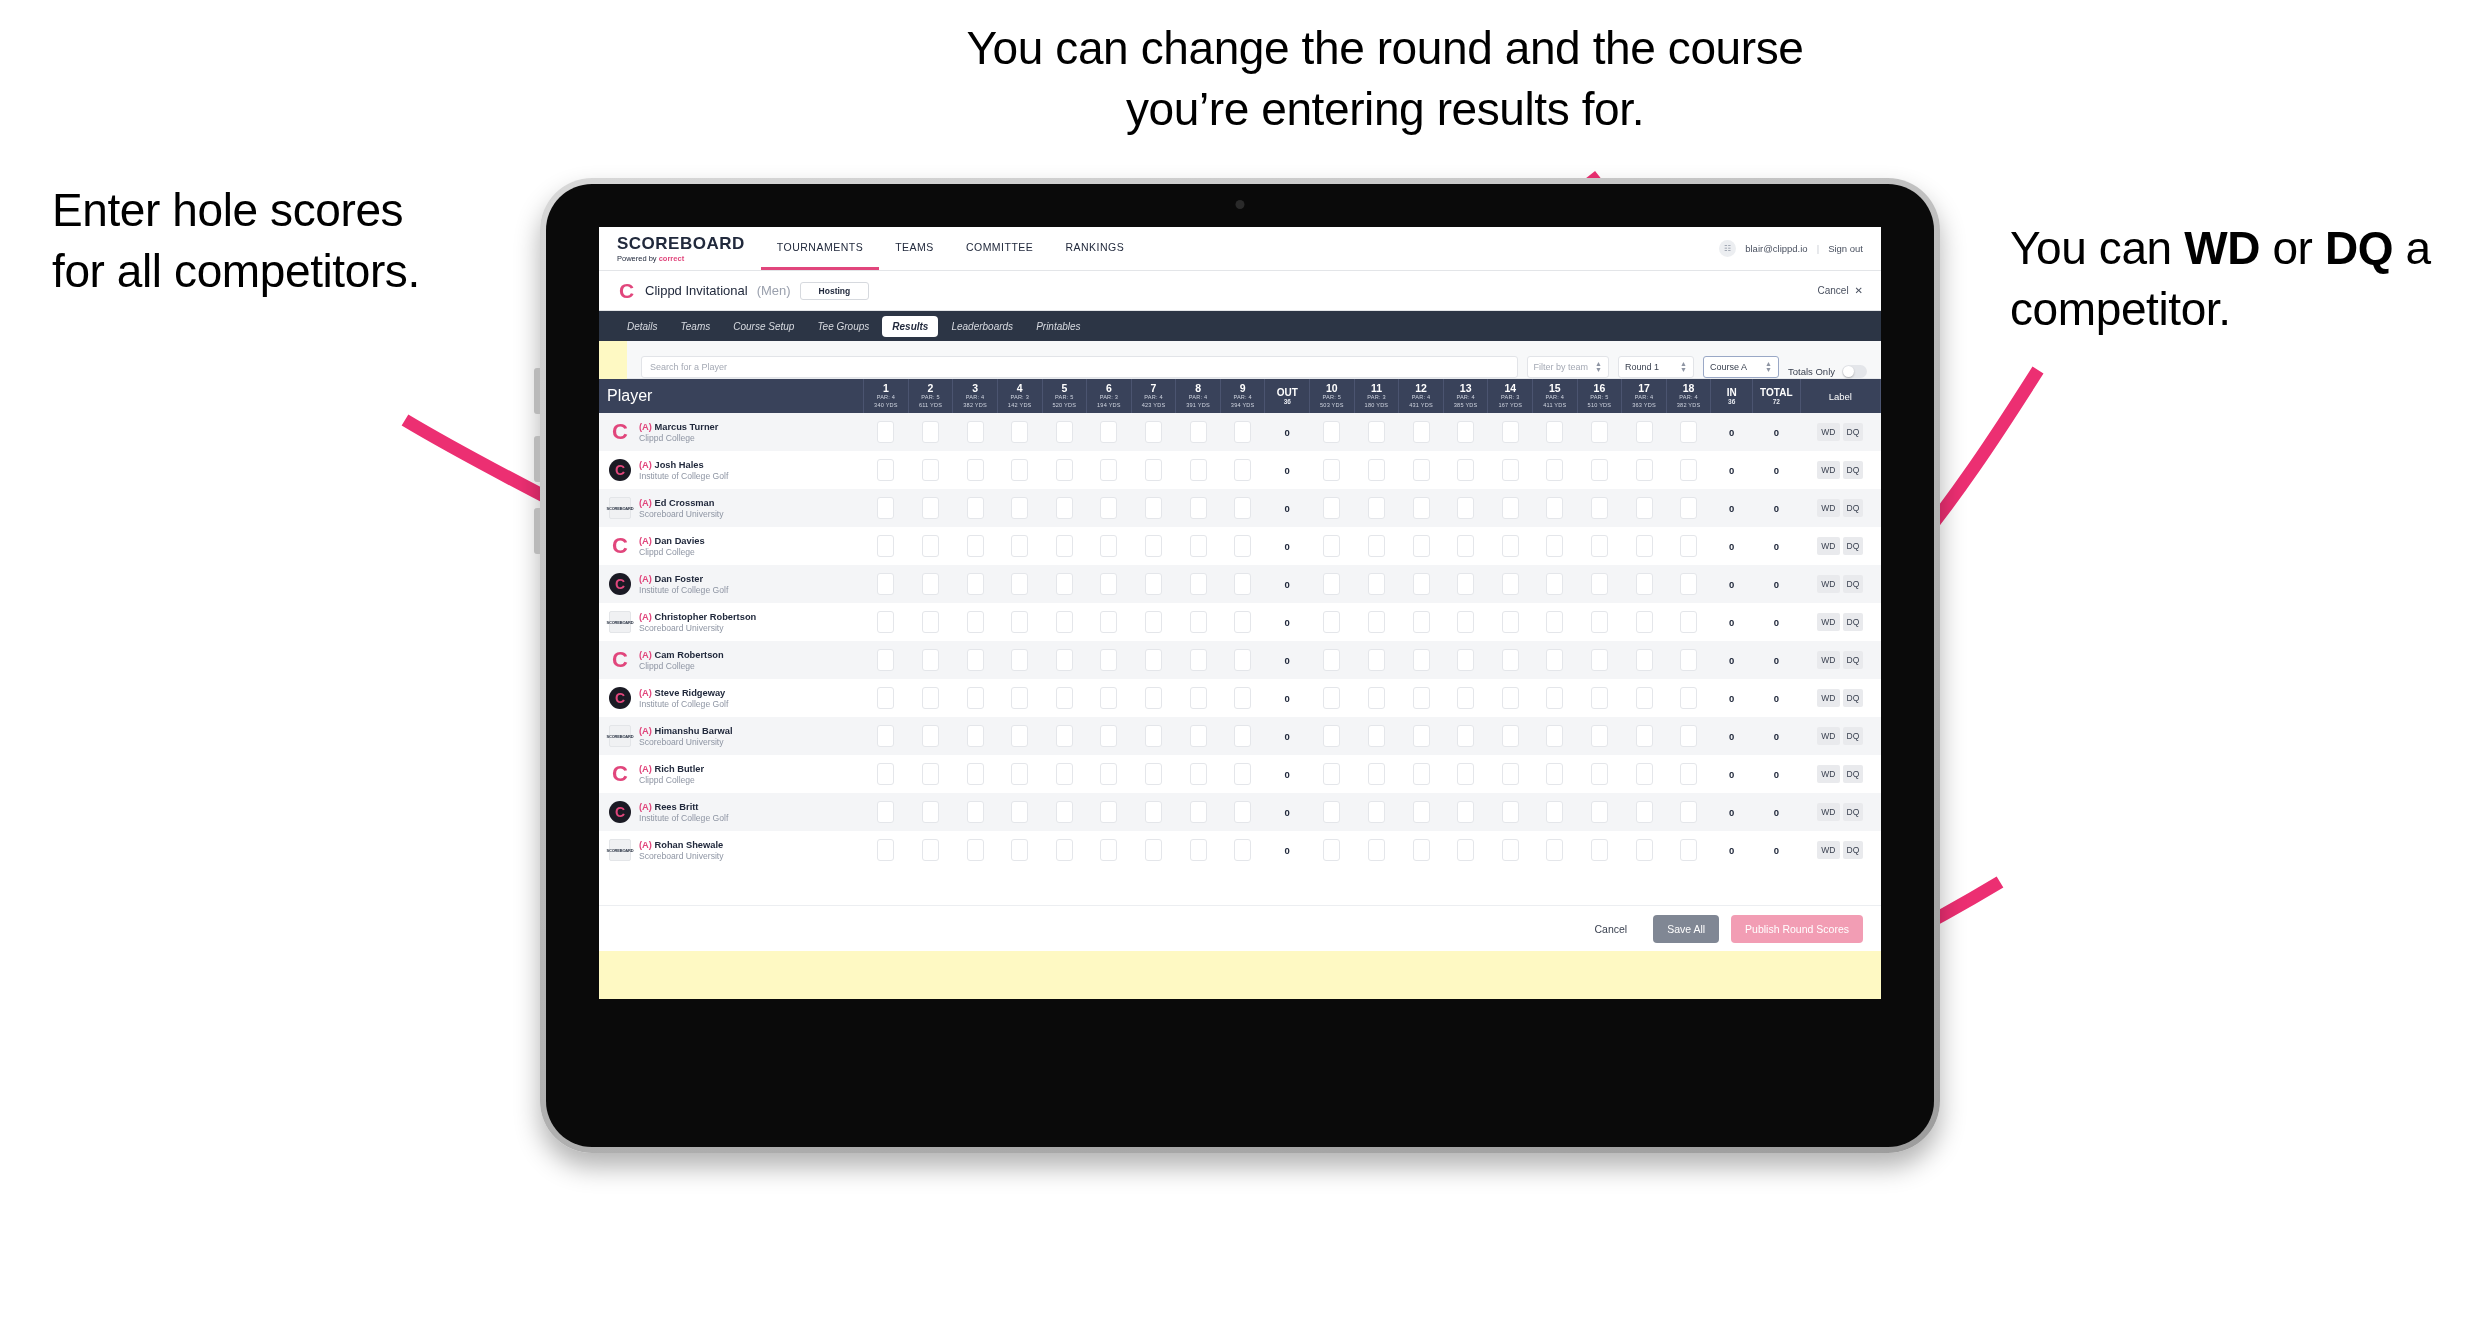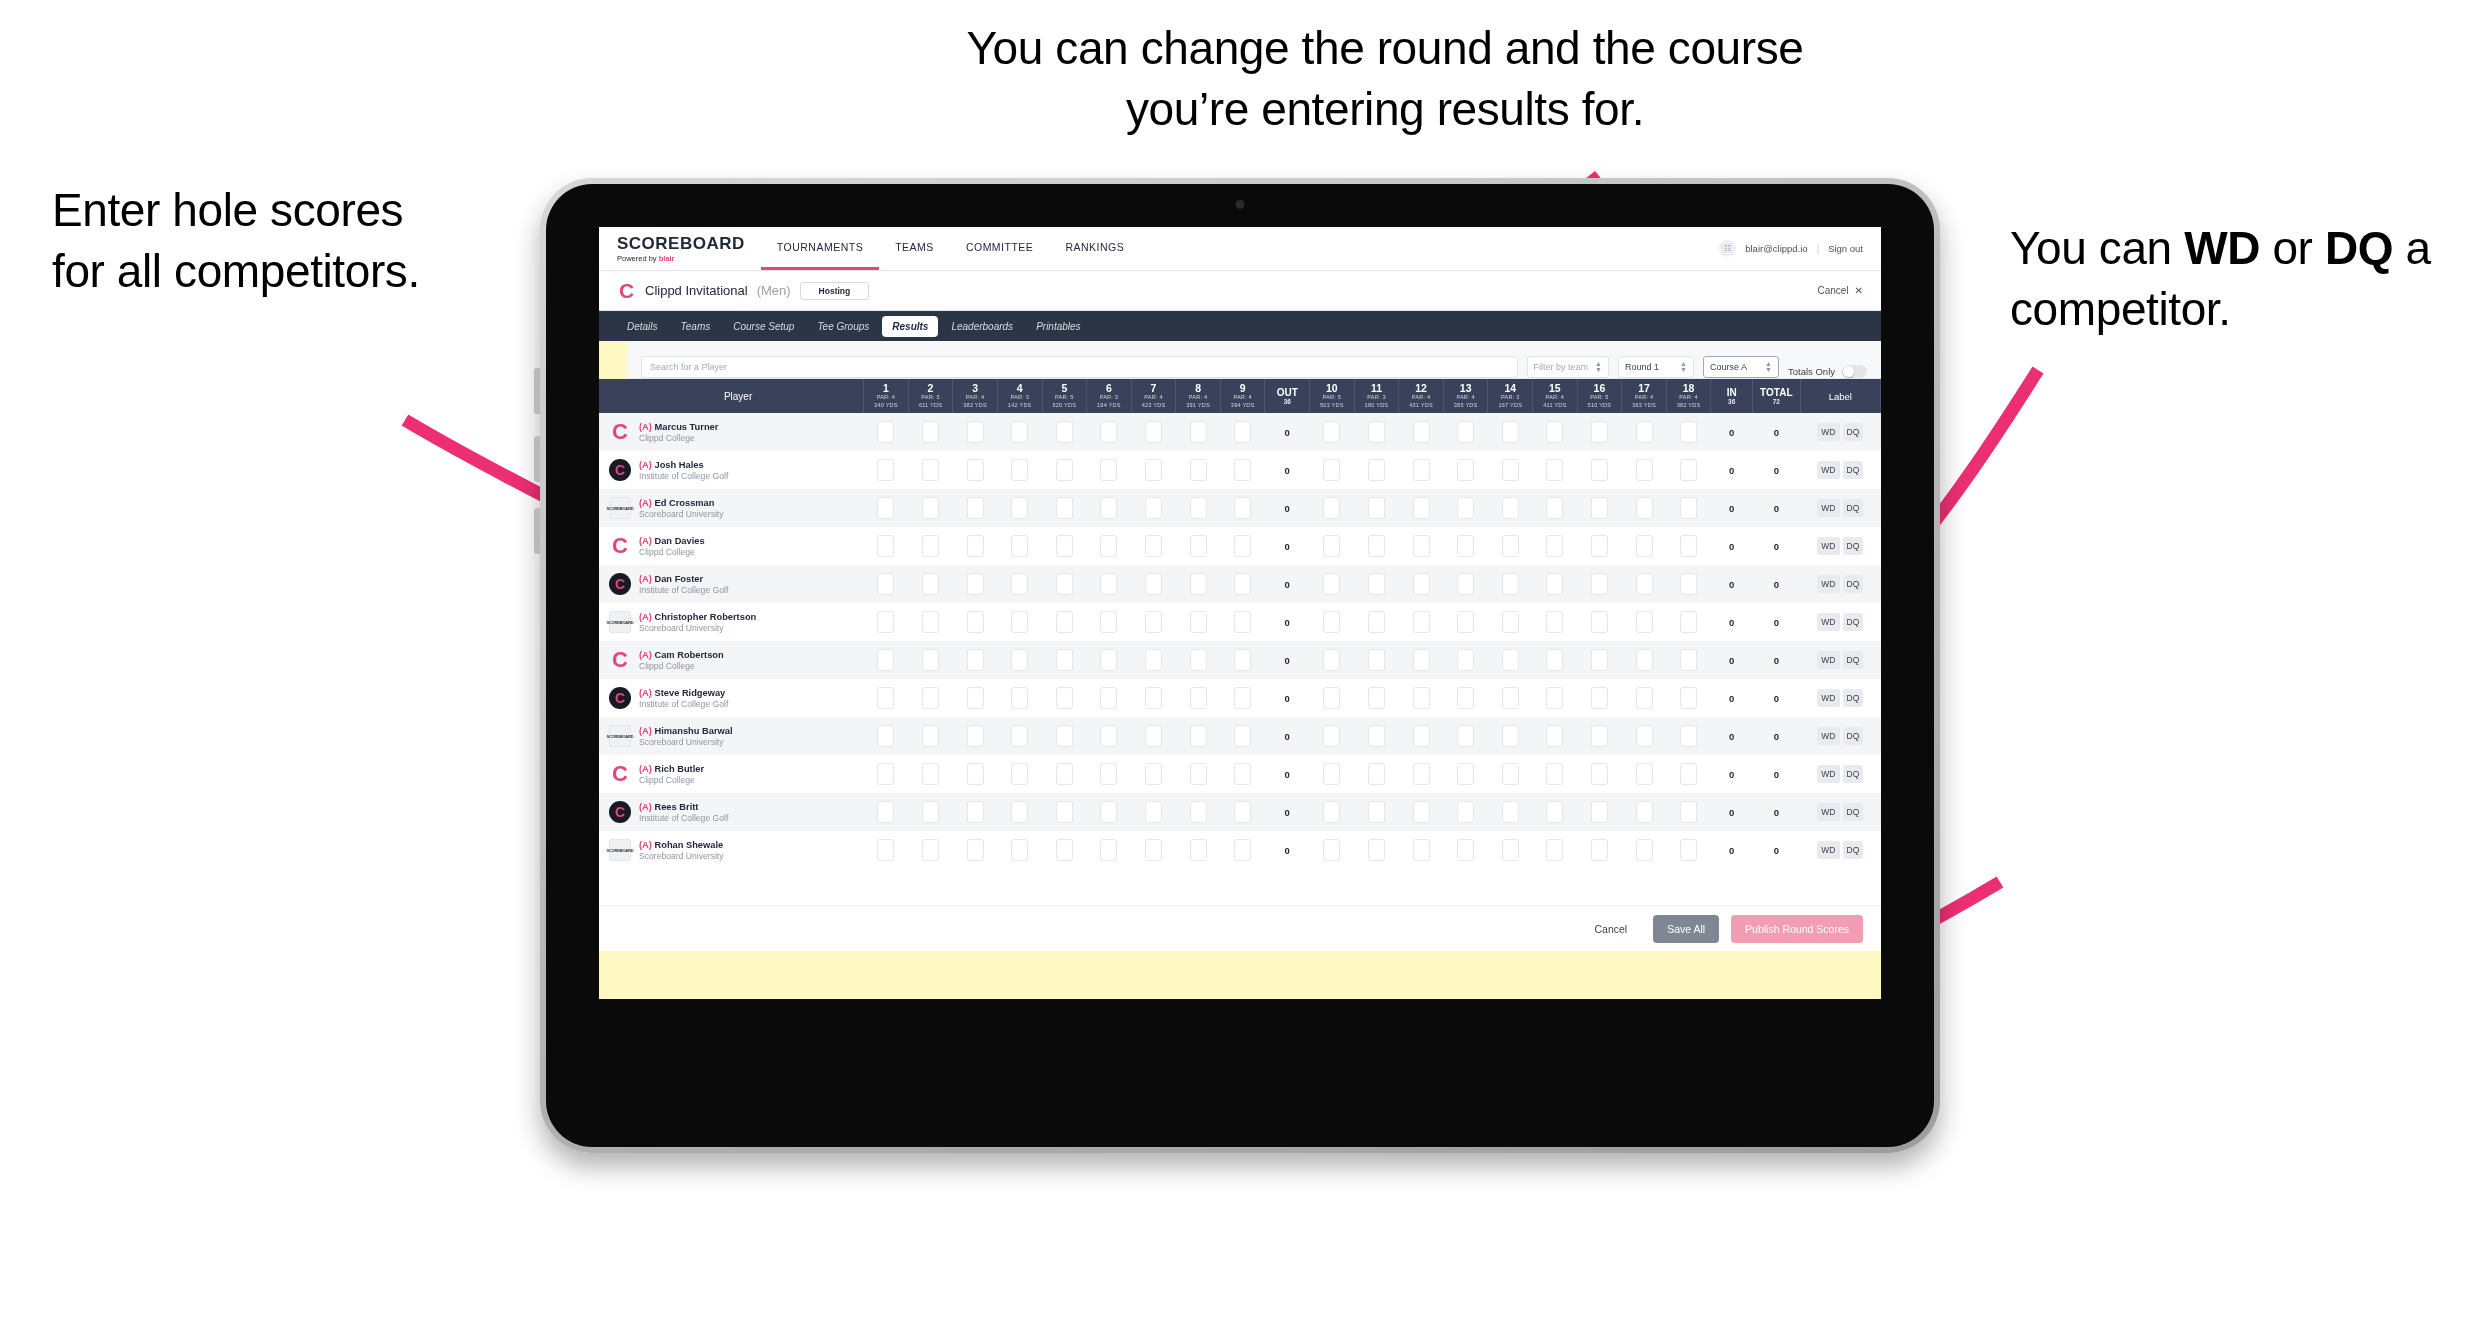--- a/index.html
+++ b/index.html
@@ -160,21 +160,21 @@
   }
 
   
   .tbl { width: 100%; border-collapse: collapse; table-layout: fixed; }
   .thead-row { background: #39425a; color: #fff; height: 34px; }
   .thead-row th {
     border-right: 1px solid #4b5470;
     font-weight: normal; text-align: center; vertical-align: middle;
   }
   th.player-h {
-    text-align: center; padding-left: 14px; font-size: 10px; width: 178px;
+    text-align: left; padding-left: 8px; font-size: 16px; width: 178px;
   }
   .hole-no { font-size: 10.5px; font-weight: bold; line-height: 1.1; }
   .hole-par { font-size: 5.6px; color: #cfd4df; line-height: 1.35; letter-spacing: .2px; }
   .hole-yds { font-size: 5.6px; color: #cfd4df; line-height: 1.35; letter-spacing: .2px; }
   .agg-lbl { font-size: 10px; font-weight: bold; }
   .agg-val { font-size: 6.5px; font-weight: bold; color: #e6e9ef; }
   .lbl-h { font-size: 9.5px; }
 
   .prow { height: 38px; }
   .prow.odd { background: #f4f5f7; }
@@ -274,21 +274,21 @@
     <div class="btn-side" style="top:330px;height:46px;"></div>
 
     <div class="tablet-inner">
       <div class="cam"></div>
 
       <div class="screen">
 
         <div class="topbar">
           <div class="brand">
             <div class="brand-name">SCOREBOARD</div>
-            <div class="brand-sub"><span>Powered by </span><i>blair</i></div>
+            <div class="brand-sub"><span>Powered by </span><i>correct</i></div>
           </div>
           <nav class="topnav">
             <a href="#" class="active">TOURNAMENTS</a>
             <a href="#">TEAMS</a>
             <a href="#">COMMITTEE</a>
             <a href="#">RANKINGS</a>
           </nav>
           <div class="topright">
             <div class="avatar">☷</div>
             <span>blair@clippd.io</span>

